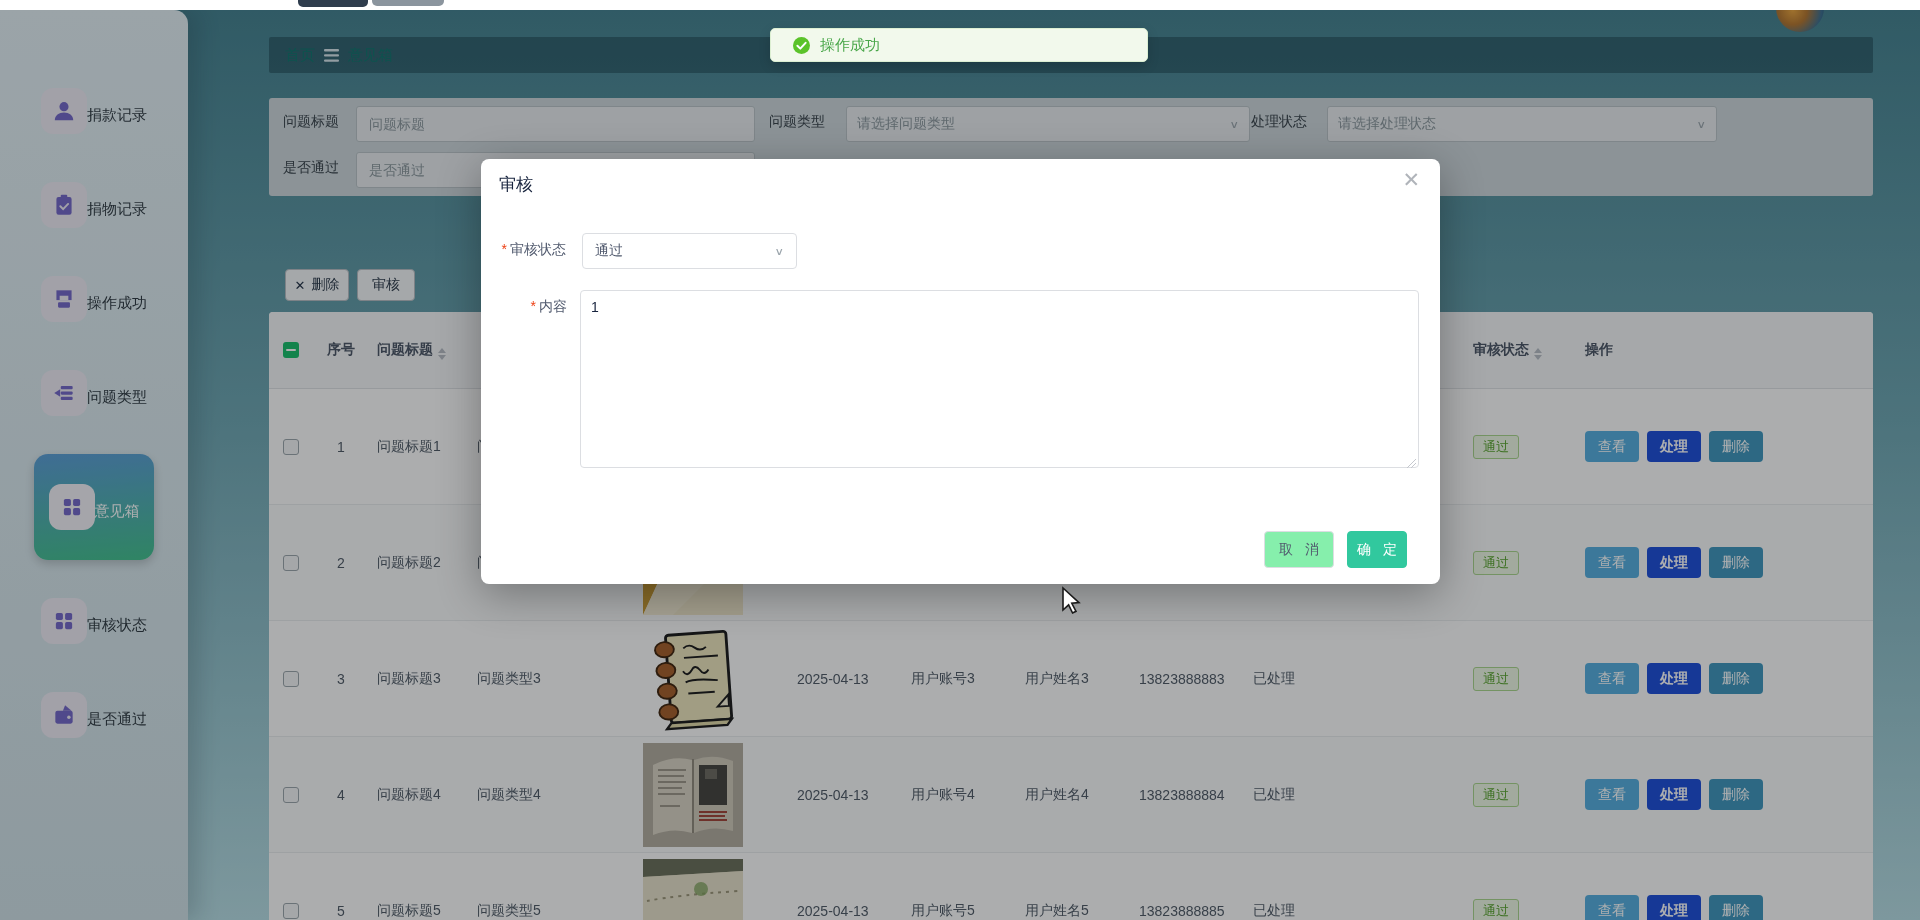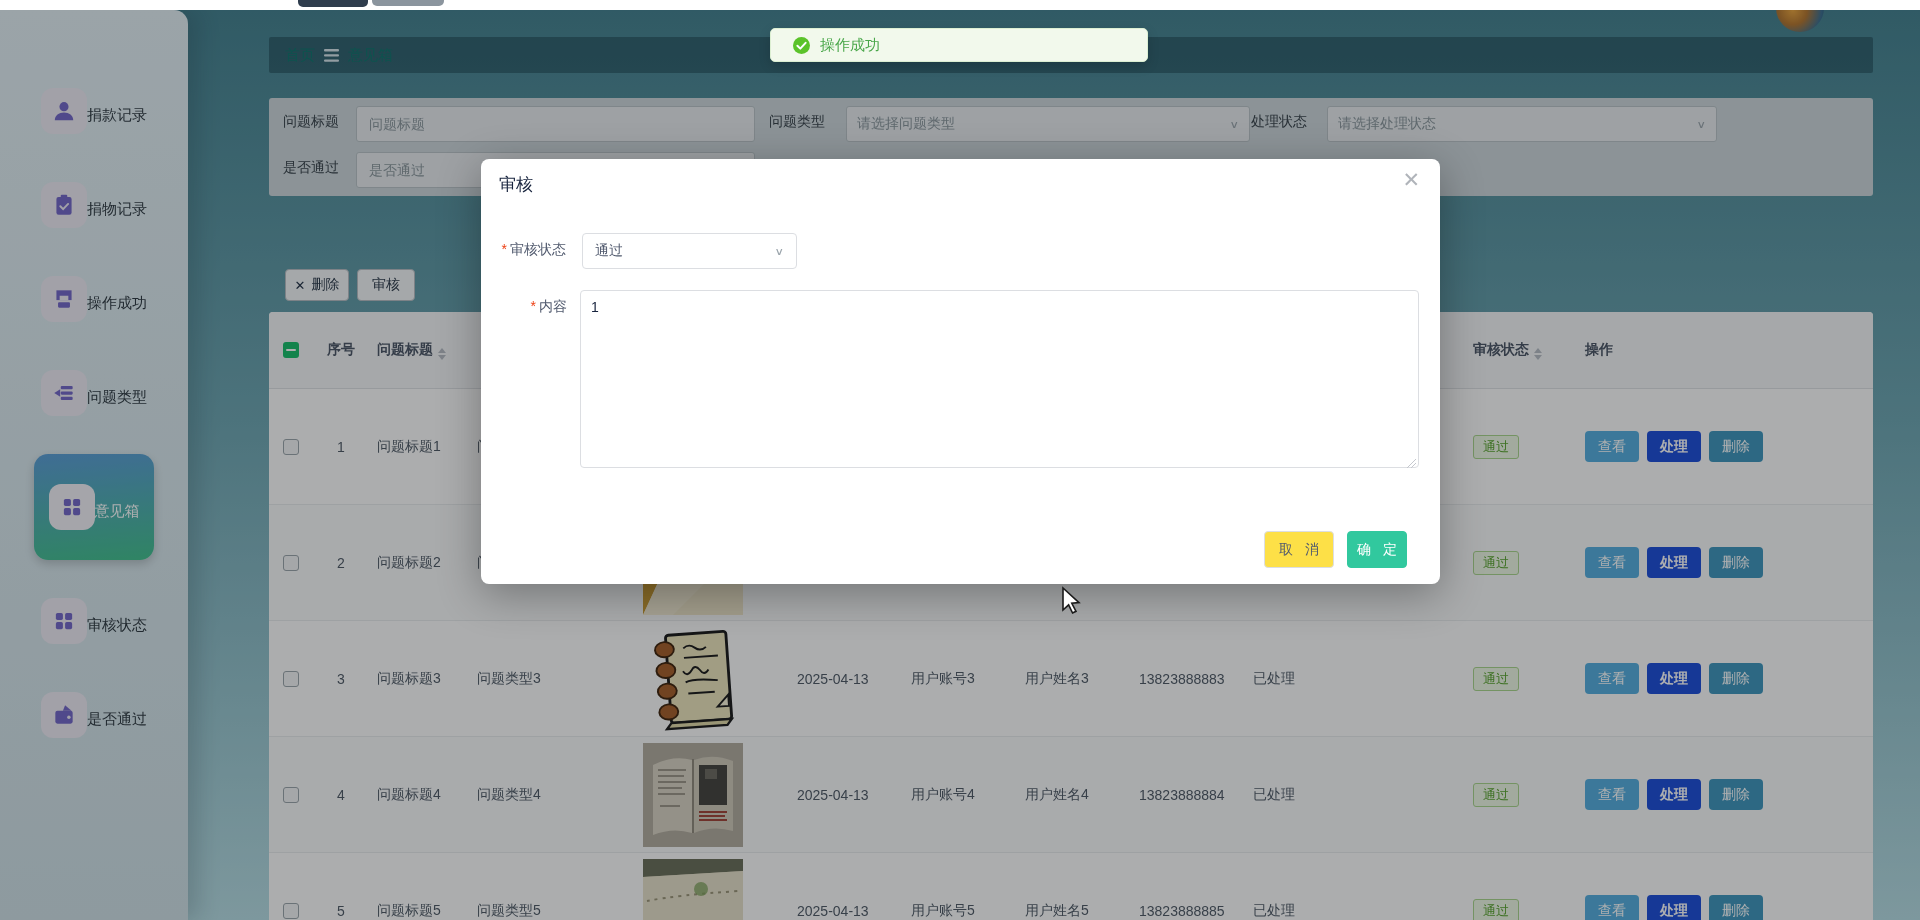--- a/index.html
+++ b/index.html
@@ -92,21 +92,21 @@
   .m-label .req{color:#ed4014;margin-right:3px;}
   .m-select{position:absolute;left:101px;top:74px;width:215px;height:36px;border:1px solid #dcdee2;border-radius:4px;
     display:flex;align-items:center;padding:0 12px;box-sizing:border-box;font-size:14px;color:#515a6e;cursor:pointer;}
   .m-select .val{flex:1;}
   .m-textarea{position:absolute;left:99px;top:131px;width:839px;height:178px;border:1px solid #dcdee2;border-radius:4px;
     box-sizing:border-box;resize:none;padding:8px 10px;font-size:14px;color:#17233d;font-family:inherit;outline:none;}
   .m-resize{position:absolute;left:925px;top:299px;width:10px;height:10px;
     background:linear-gradient(135deg,transparent 50%,#c5c8ce 50%,#c5c8ce 57%,transparent 57%,transparent 70%,#c5c8ce 70%,#c5c8ce 77%,transparent 77%);}
   .m-btn{position:absolute;top:372px;height:37px;border-radius:4px;font-size:14px;display:flex;align-items:center;
     justify-content:center;box-sizing:border-box;cursor:pointer;letter-spacing:4px;padding-left:4px;}
-  .m-cancel{left:783px;width:70px;background:#fde047;border:1px solid #dcdee2;color:#515a6e;}
+  .m-cancel{left:783px;width:70px;background:#86efac;border:1px solid #dcdee2;color:#515a6e;}
   .m-ok{left:866px;width:60px;background:#31c89e;border:1px solid #31c89e;color:#fff;}
 
   .cursor{position:absolute;left:1060px;top:586px;z-index:70;}
 </style>
 </head>
 <body>
 
 <div class="stage">
   <div class="pagebg"></div>
   <div class="avatar"></div>

